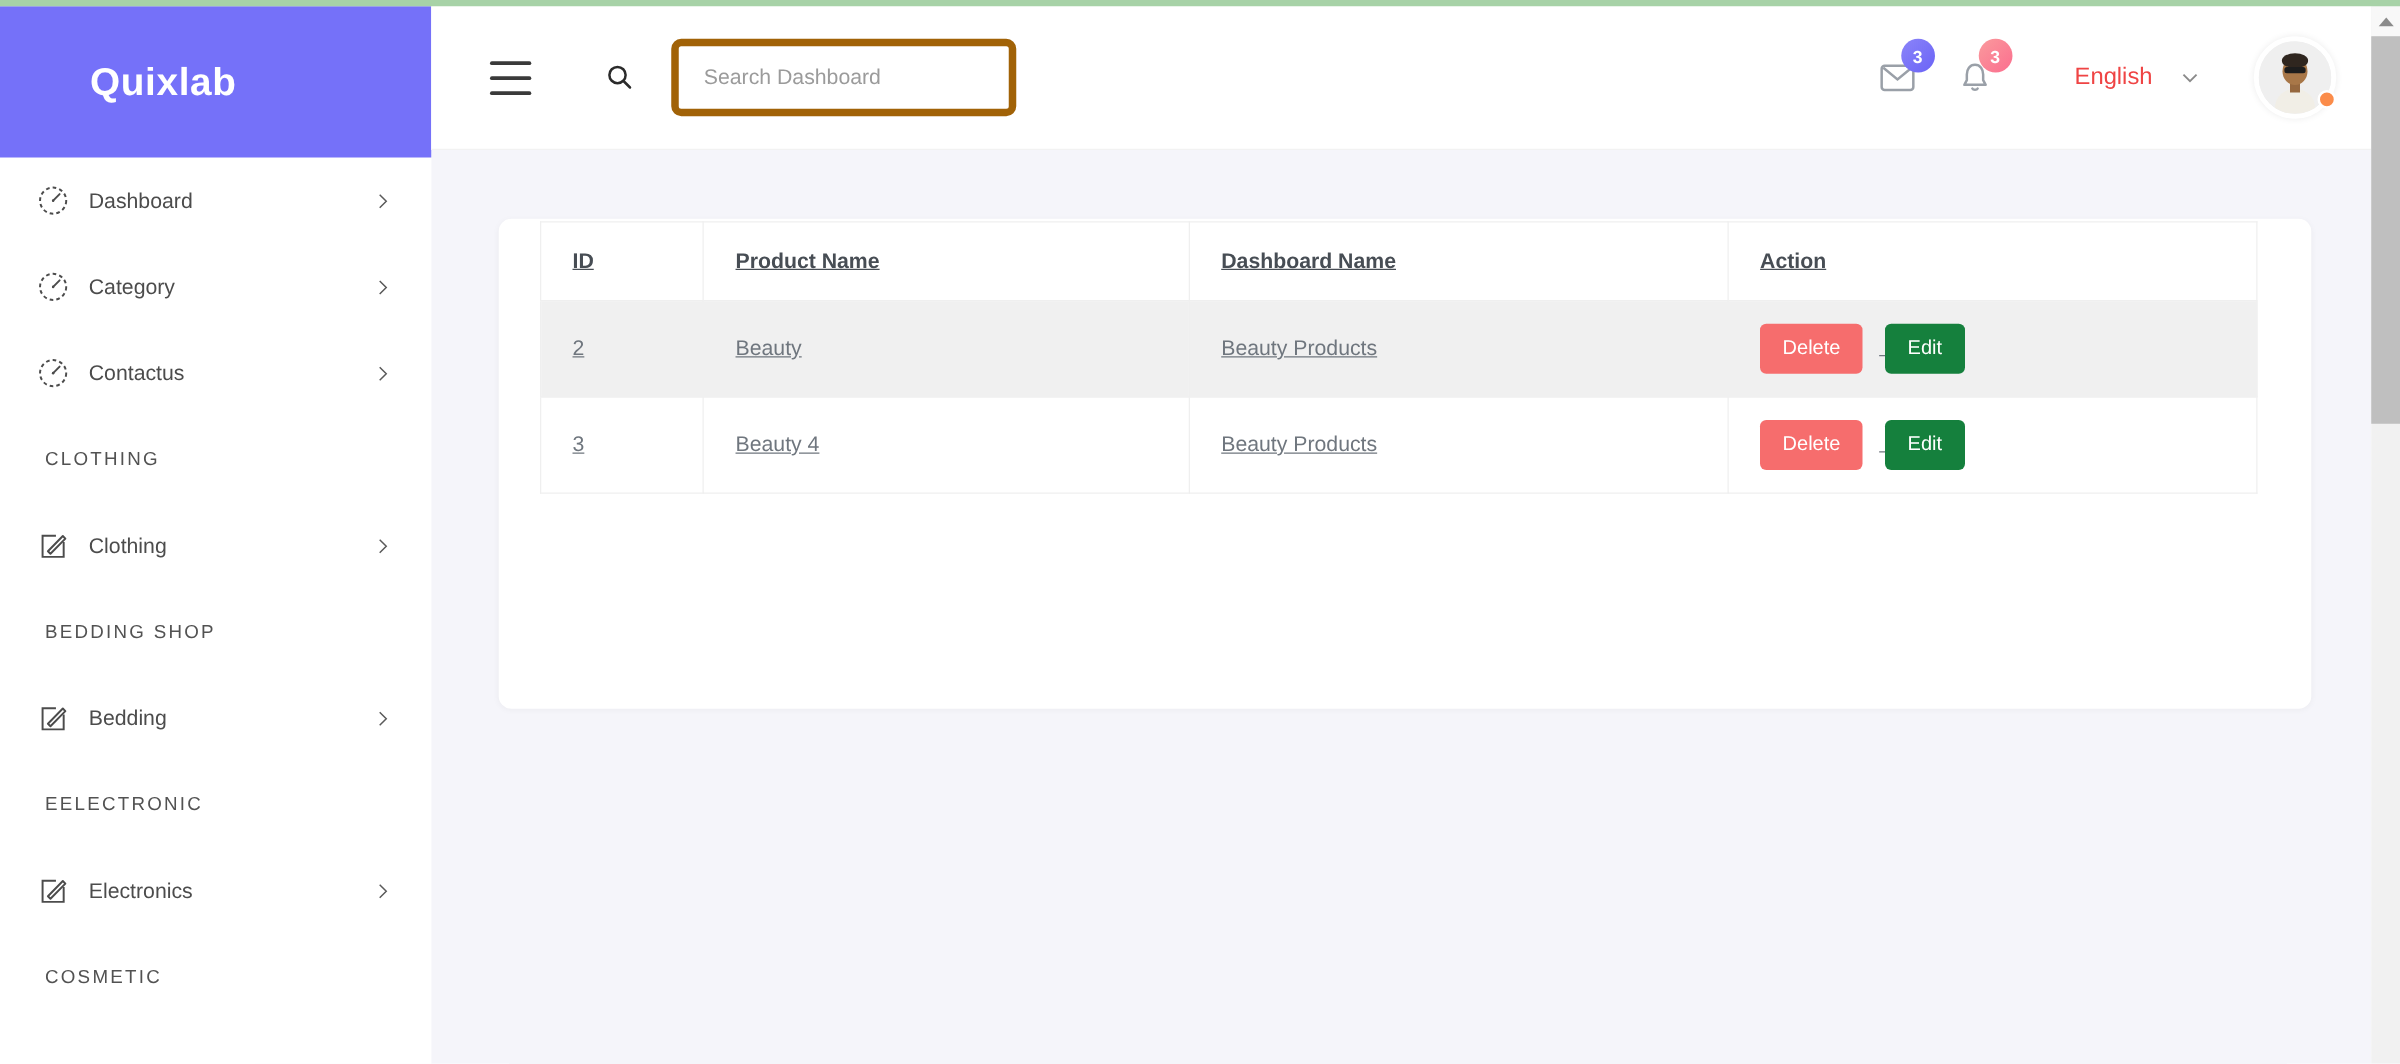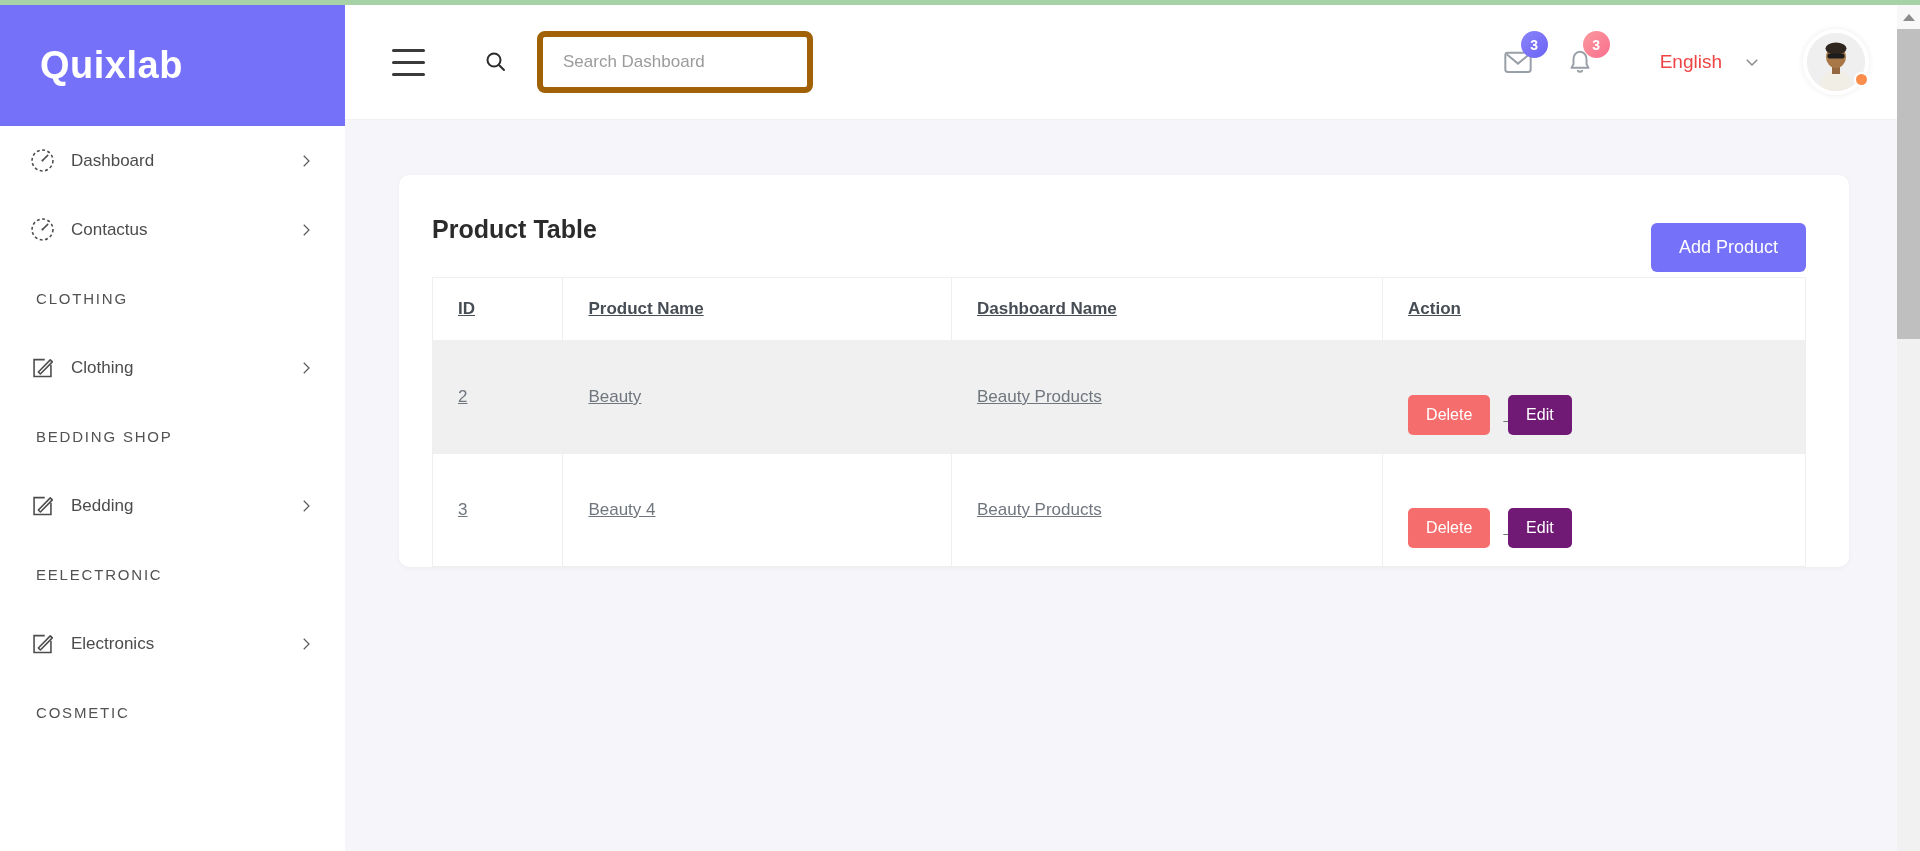--- a/index.html
+++ b/index.html
@@ -15,21 +15,21 @@
 
   
   .scrollbar { position:absolute; top:5px; right:0; width:23px; height:846px; background:#f1f1f1; z-index:50; }
   .scroll-up { height:24px; background:#f8f8f8; display:flex; align-items:center; justify-content:center; }
   .scroll-up-arrow { width:0; height:0; border-left:6px solid transparent; border-right:6px solid transparent; border-bottom:7px solid #8b8b8b; }
   .scroll-thumb { position:absolute; top:24px; left:0; width:23px; height:310px; background:#bfbfbf; }
 
   
   .sidebar { position:absolute; left:0; top:5px; width:345px; height:846px; background:#ffffff; z-index:10; }
   .brand { height:121px; background:#7571f9; display:flex; align-items:center; padding-left:40px; }
-  .brand-text { color:#ffffff; font-size:38px; font-weight:bold; letter-spacing:0.5px; }
+  .brand-text { color:#ffffff; font-size:31px; font-weight:bold; letter-spacing:0.5px;margin-left:32px; }
   .nav { padding-top:0; }
   .nav-item { height:69px; display:flex; align-items:center; padding:0 30px 0 29px; color:#4c4c4c; font-size:17px; cursor:pointer; }
   .nav-item .nav-icon { width:27px; height:27px; margin-right:15px; flex:0 0 auto; display:flex; align-items:center; }
   .nav-item .nav-label { flex:1 1 auto; }
   .nav-item .chevron { flex:0 0 auto; }
   .nav-section { height:69px; display:flex; align-items:center; padding-left:36px; color:#525252; font-size:15px; letter-spacing:1.8px; }
 
   
   .topbar { position:absolute; left:345px; top:5px; width:1552px; height:115px; background:#ffffff; display:flex; align-items:center; padding:0 28px 0 47px; border-bottom:1px solid #f2f2f2; z-index:20; }
   .hamburger { width:33px; display:flex; flex-direction:column; gap:9px; cursor:pointer; }
@@ -60,21 +60,21 @@
 
   .table-wrap { margin:2px 43px 0 33px; }
   table { width:100%; border-collapse:collapse; }
   col.c-id { width:9.5%; } col.c-prod { width:28.3%; } col.c-cat { width:31.4%; } col.c-act { width:30.8%; }
   th, td { border:1px solid #efefef; text-align:left;text-decoration:underline; }
   th { padding:21px 25px; font-size:17px; font-weight:bold; color:#474d54; }
   td { padding:18px 25px; font-size:17px; color:#6f767e; }
   tbody tr.striped { background:#f0f0f0; }
   .row-btn { border:none; border-radius:5px; color:#ffffff; font-size:16px; padding:11px 18px; cursor:pointer; font-family:"Liberation Sans", sans-serif; }
   .row-btn.delete { background:#f66d6d; margin-right:13px; }
-  .row-btn.edit { background:#701a75;margin-top:36px; }
+  .row-btn.edit { background:#15803d; }
 
   svg { display:block; }
 </style>
 </head>
 <body>
 
 <div class="loading-bar"></div>
 
 <div class="scrollbar">
   <div class="scroll-up">
@@ -98,20 +98,35 @@
         </svg>
       </span>
       <span class="nav-label">Dashboard</span>
       <span class="chevron">
         <svg width="18" height="18" viewBox="0 0 24 24" fill="none" stroke="#5a5a5a" stroke-width="1.6">
             <path d="M9 5 L16 12 L9 19"></path>
           </svg>
       </span>
     </div>
 
+    <div class="nav-item">
+      <span class="nav-icon">
+        <svg width="27" height="27" viewBox="0 0 24 24" fill="none" stroke="#4c4c4c" stroke-width="1.4">
+          <circle cx="12" cy="12" r="9.3" stroke-dasharray="2.6 2.2"></circle>
+            <path d="M12 12 L16.6 7.4" stroke-linecap="round"></path>
+            <circle cx="12" cy="12" r="0.9" fill="#4c4c4c" stroke="none"></circle>
+        </svg>
+      </span>
+      <span class="nav-label">Category</span>
+      <span class="chevron">
+        <svg width="18" height="18" viewBox="0 0 24 24" fill="none" stroke="#5a5a5a" stroke-width="1.6">
+            <path d="M9 5 L16 12 L9 19"></path>
+          </svg>
+      </span>
+    </div>
 
 
     <div class="nav-item">
       <span class="nav-icon">
         <svg width="27" height="27" viewBox="0 0 24 24" fill="none" stroke="#4c4c4c" stroke-width="1.4">
           <circle cx="12" cy="12" r="9.3" stroke-dasharray="2.6 2.2"></circle>
             <path d="M12 12 L16.6 7.4" stroke-linecap="round"></path>
             <circle cx="12" cy="12" r="0.9" fill="#4c4c4c" stroke="none"></circle>
         </svg>
       </span>
@@ -235,24 +250,20 @@
           <rect x="20.5" y="20.5" width="17" height="5" rx="2" fill="#1d1d1d"></rect>
         </svg>
       </div>
       <span class="status-dot"></span>
     </div>
   </div>
 </header>
 
 <main class="content">
   <section class="card">
-    <div class="card-header">
-      <h2 class="card-title">Product Table</h2>
-      <button class="add-product-btn">Add Product</button>
-    </div>
     <div class="table-wrap">
       <table>
         <colgroup>
             <col class="c-id">
             <col class="c-prod">
             <col class="c-cat">
             <col class="c-act">
           </colgroup>
         <thead>
           <tr>

